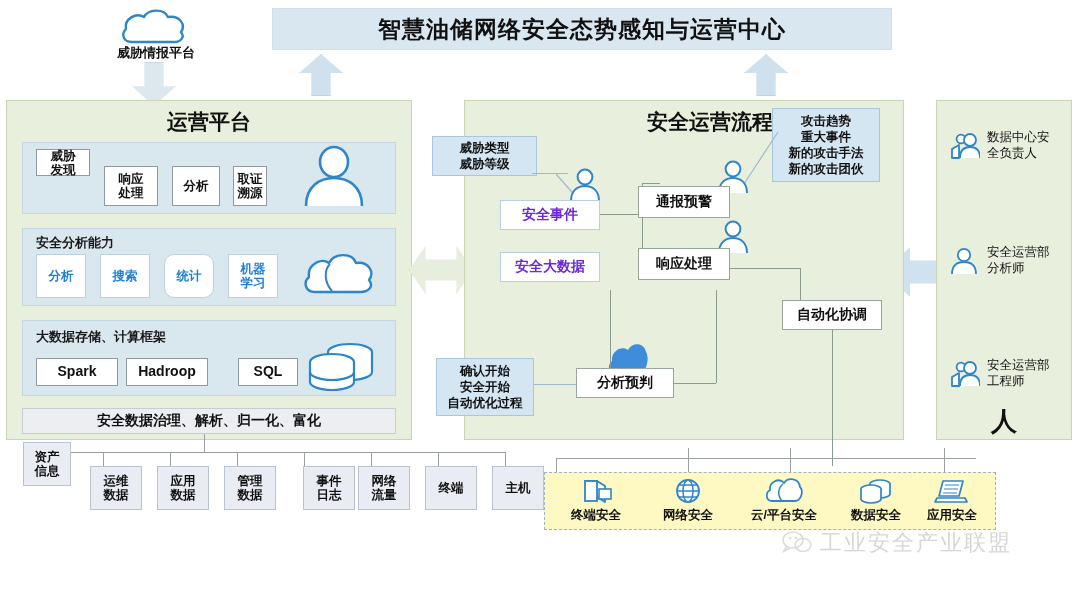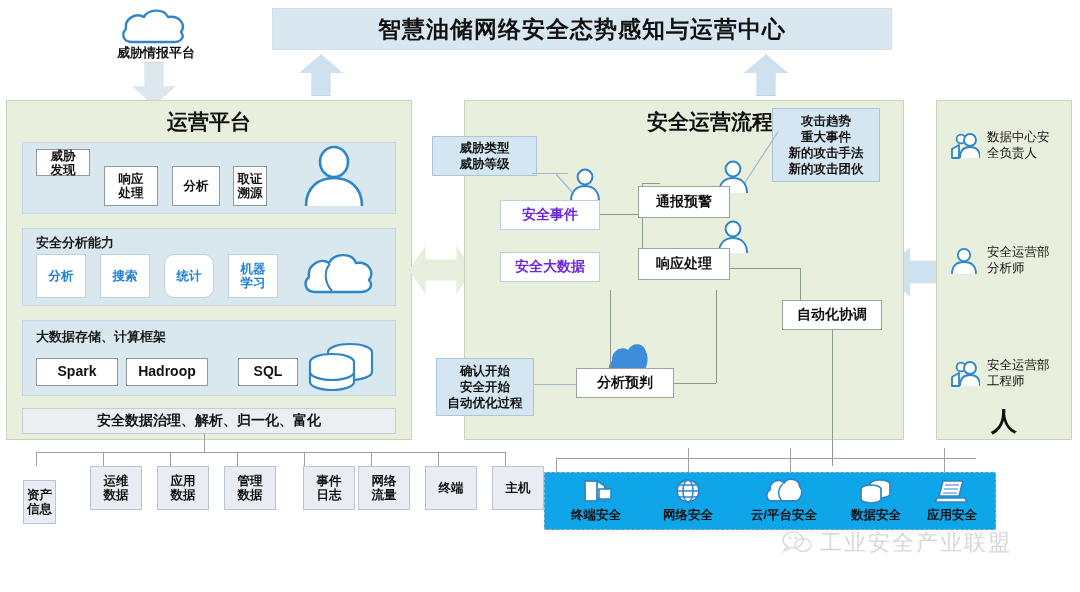--- a/index.html
+++ b/index.html
@@ -59,21 +59,21 @@
   .src{background:#e9ecf2;border:1px solid #b9c3d2;display:flex;align-items:center;
       justify-content:center;text-align:center;font-size:12.5px;font-weight:bold;
       line-height:1.12;color:#111;}
 
   
   .person-row{display:flex;align-items:center;gap:7px;}
   .person-label{font-size:12.5px;font-weight:normal;line-height:1.25;color:#111;}
   #people-word{font-size:26px;font-weight:bold;text-align:center;color:#111;}
 
   
-  #domain-box{left:544px;top:472px;width:452px;height:58px;border:1px dashed #9ab4c6;background:#0ea5e9;text-decoration:underline;}
+  #domain-box{left:544px;top:472px;width:452px;height:58px;border:1px dashed #9ab4c6;background:#fef9c3;text-decoration:underline;}
   .domain{position:absolute;top:4px;width:86px;display:flex;flex-direction:column;
       align-items:center;gap:2px;}
   .domain .lbl{font-size:12.5px;font-weight:bold;color:#111;white-space:nowrap;}
 
   
   #watermark{left:782px;top:528px;display:flex;align-items:center;gap:8px;opacity:.34;}
   #watermark .wt{font-size:22px;color:#8a8a8a;letter-spacing:2px;}
   .cloud-label{font-size:13px;font-weight:bold;color:#111;text-align:center;}
 </style>
 </head>
@@ -171,21 +171,21 @@
 <div class="abs ln ln-grey lnh" style="left:36px;top:452px;width:470px;"></div>
 <div class="abs ln ln-grey lnv" style="left:36px;top:452px;height:14px;"></div>
 <div class="abs ln ln-grey lnv" style="left:103px;top:452px;height:14px;"></div>
 <div class="abs ln ln-grey lnv" style="left:170px;top:452px;height:14px;"></div>
 <div class="abs ln ln-grey lnv" style="left:237px;top:452px;height:14px;"></div>
 <div class="abs ln ln-grey lnv" style="left:304px;top:452px;height:14px;"></div>
 <div class="abs ln ln-grey lnv" style="left:371px;top:452px;height:14px;"></div>
 <div class="abs ln ln-grey lnv" style="left:438px;top:452px;height:14px;"></div>
 <div class="abs ln ln-grey lnv" style="left:505px;top:452px;height:14px;"></div>
 
-<div class="abs src" style="left:23px;top:480px;width:33px;height:44px;">
+<div class="abs src" style="left:23px;top:442px;width:48px;height:44px;">
   <span style="white-space: pre-line;">资产
 信息</span>
   </div>
 <div class="abs src" style="left:90px;top:466px;width:52px;height:44px;">
   <span style="white-space: pre-line;">运维
 数据</span>
   </div>
 <div class="abs src" style="left:157px;top:466px;width:52px;height:44px;">
   <span style="white-space: pre-line;">应用
 数据</span>

